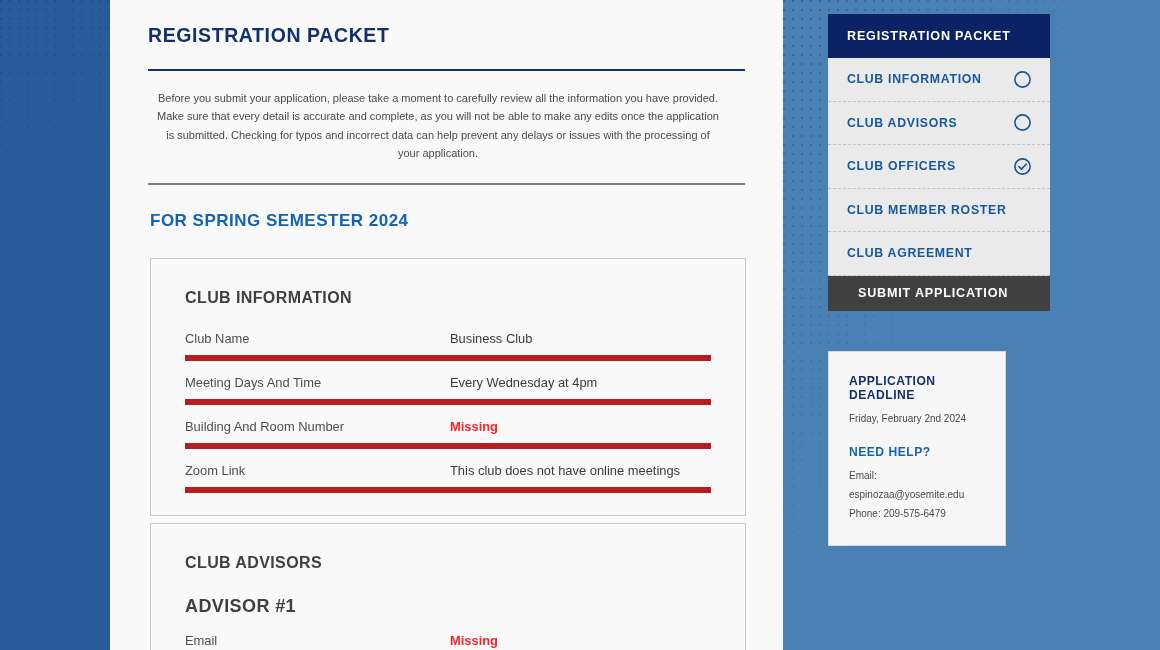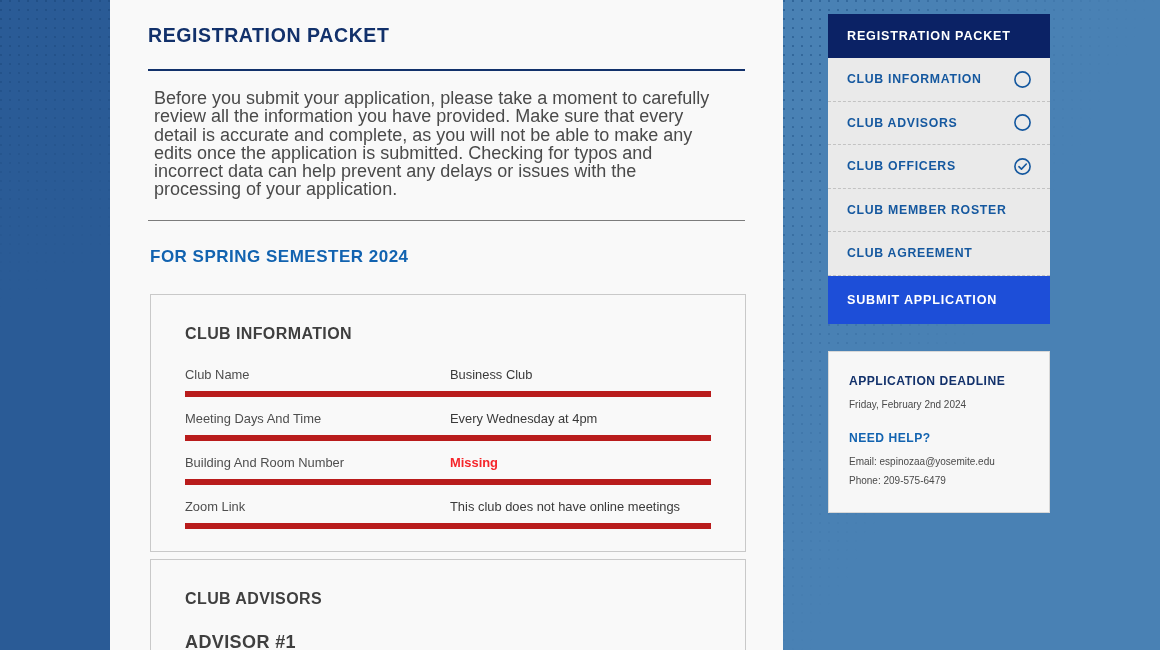--- a/index.html
+++ b/index.html
@@ -78,25 +78,26 @@
   }
 
   .title-rule {
     height: 2px;
     background: #12316b;
     margin-top: 20px;
     width: 100%;
   }
 
   .intro {
-    font-size: 18px;
+    font-size: 11px;
     line-height: 18.3px;
     color: #4a4a4a;
     padding: 18px 4px 0 6px;
     max-width: 578px;
+    text-align: center;
   }
 
   .section-rule {
     height: 1.5px;
     background: #7c7c7c;
     margin-top: 21px;
     width: 100%;
   }
 
   .semester {
@@ -196,39 +197,39 @@
   .nav-label {
     font-size: 12.3px;
     font-weight: bold;
     letter-spacing: 0.7px;
     color: #15589f;
   }
 
   .nav-icon { width: 19px; height: 19px; display: block; }
 
   .submit-btn {
-    background: #1d4ed8;
-    height: 48px;
+    background: #404040;
+    height: 35px;
     display: flex;
     align-items: center;
-    padding-left: 19px;
+    padding-left: 30px;
     cursor: pointer;
   }
   .submit-label {
     color: #ffffff;
     font-size: 12.6px;
     font-weight: bold;
     letter-spacing: 0.8px;
   }
 
   
   .help-card {
     position: absolute;
     left: 828px; top: 351px;
-    width: 222px;
+    width: 178px;
     background: #f7f7f7;
     border: 1px solid #d8d8d8;
     padding: 22px 20px 22px 20px;
   }
   .help-heading {
     font-size: 12.1px;
     font-weight: bold;
     letter-spacing: 0.5px;
     color: #12316b;
     margin-bottom: 7px;

